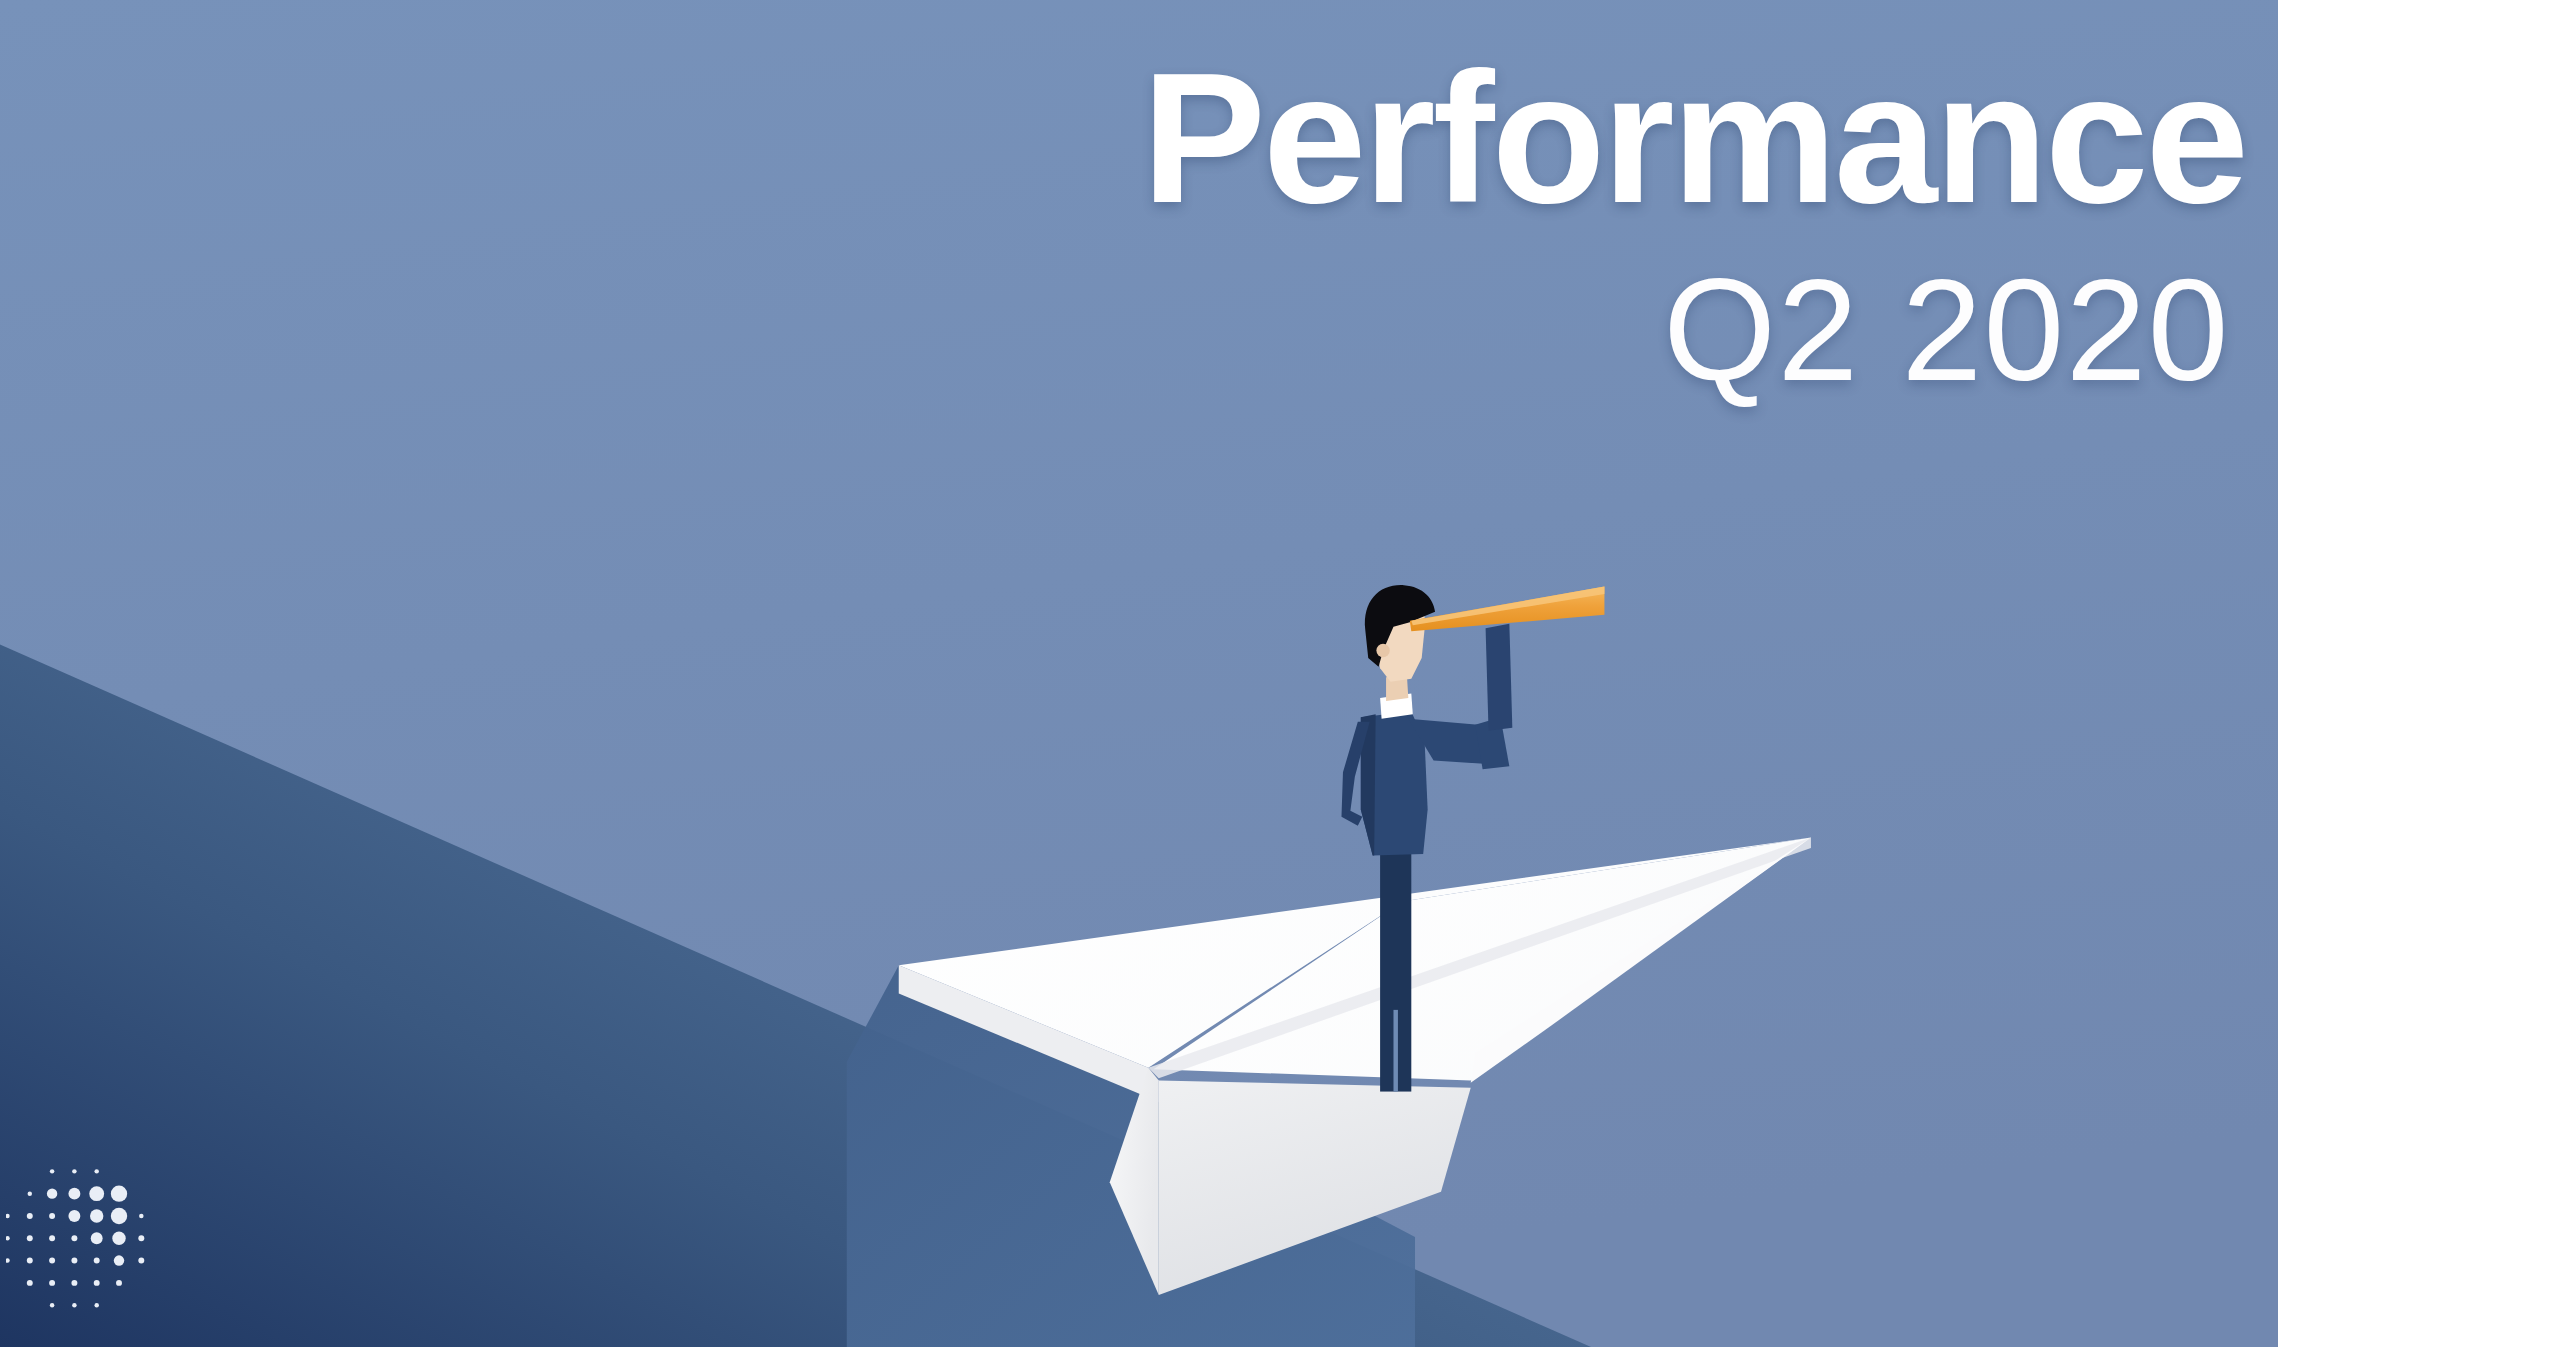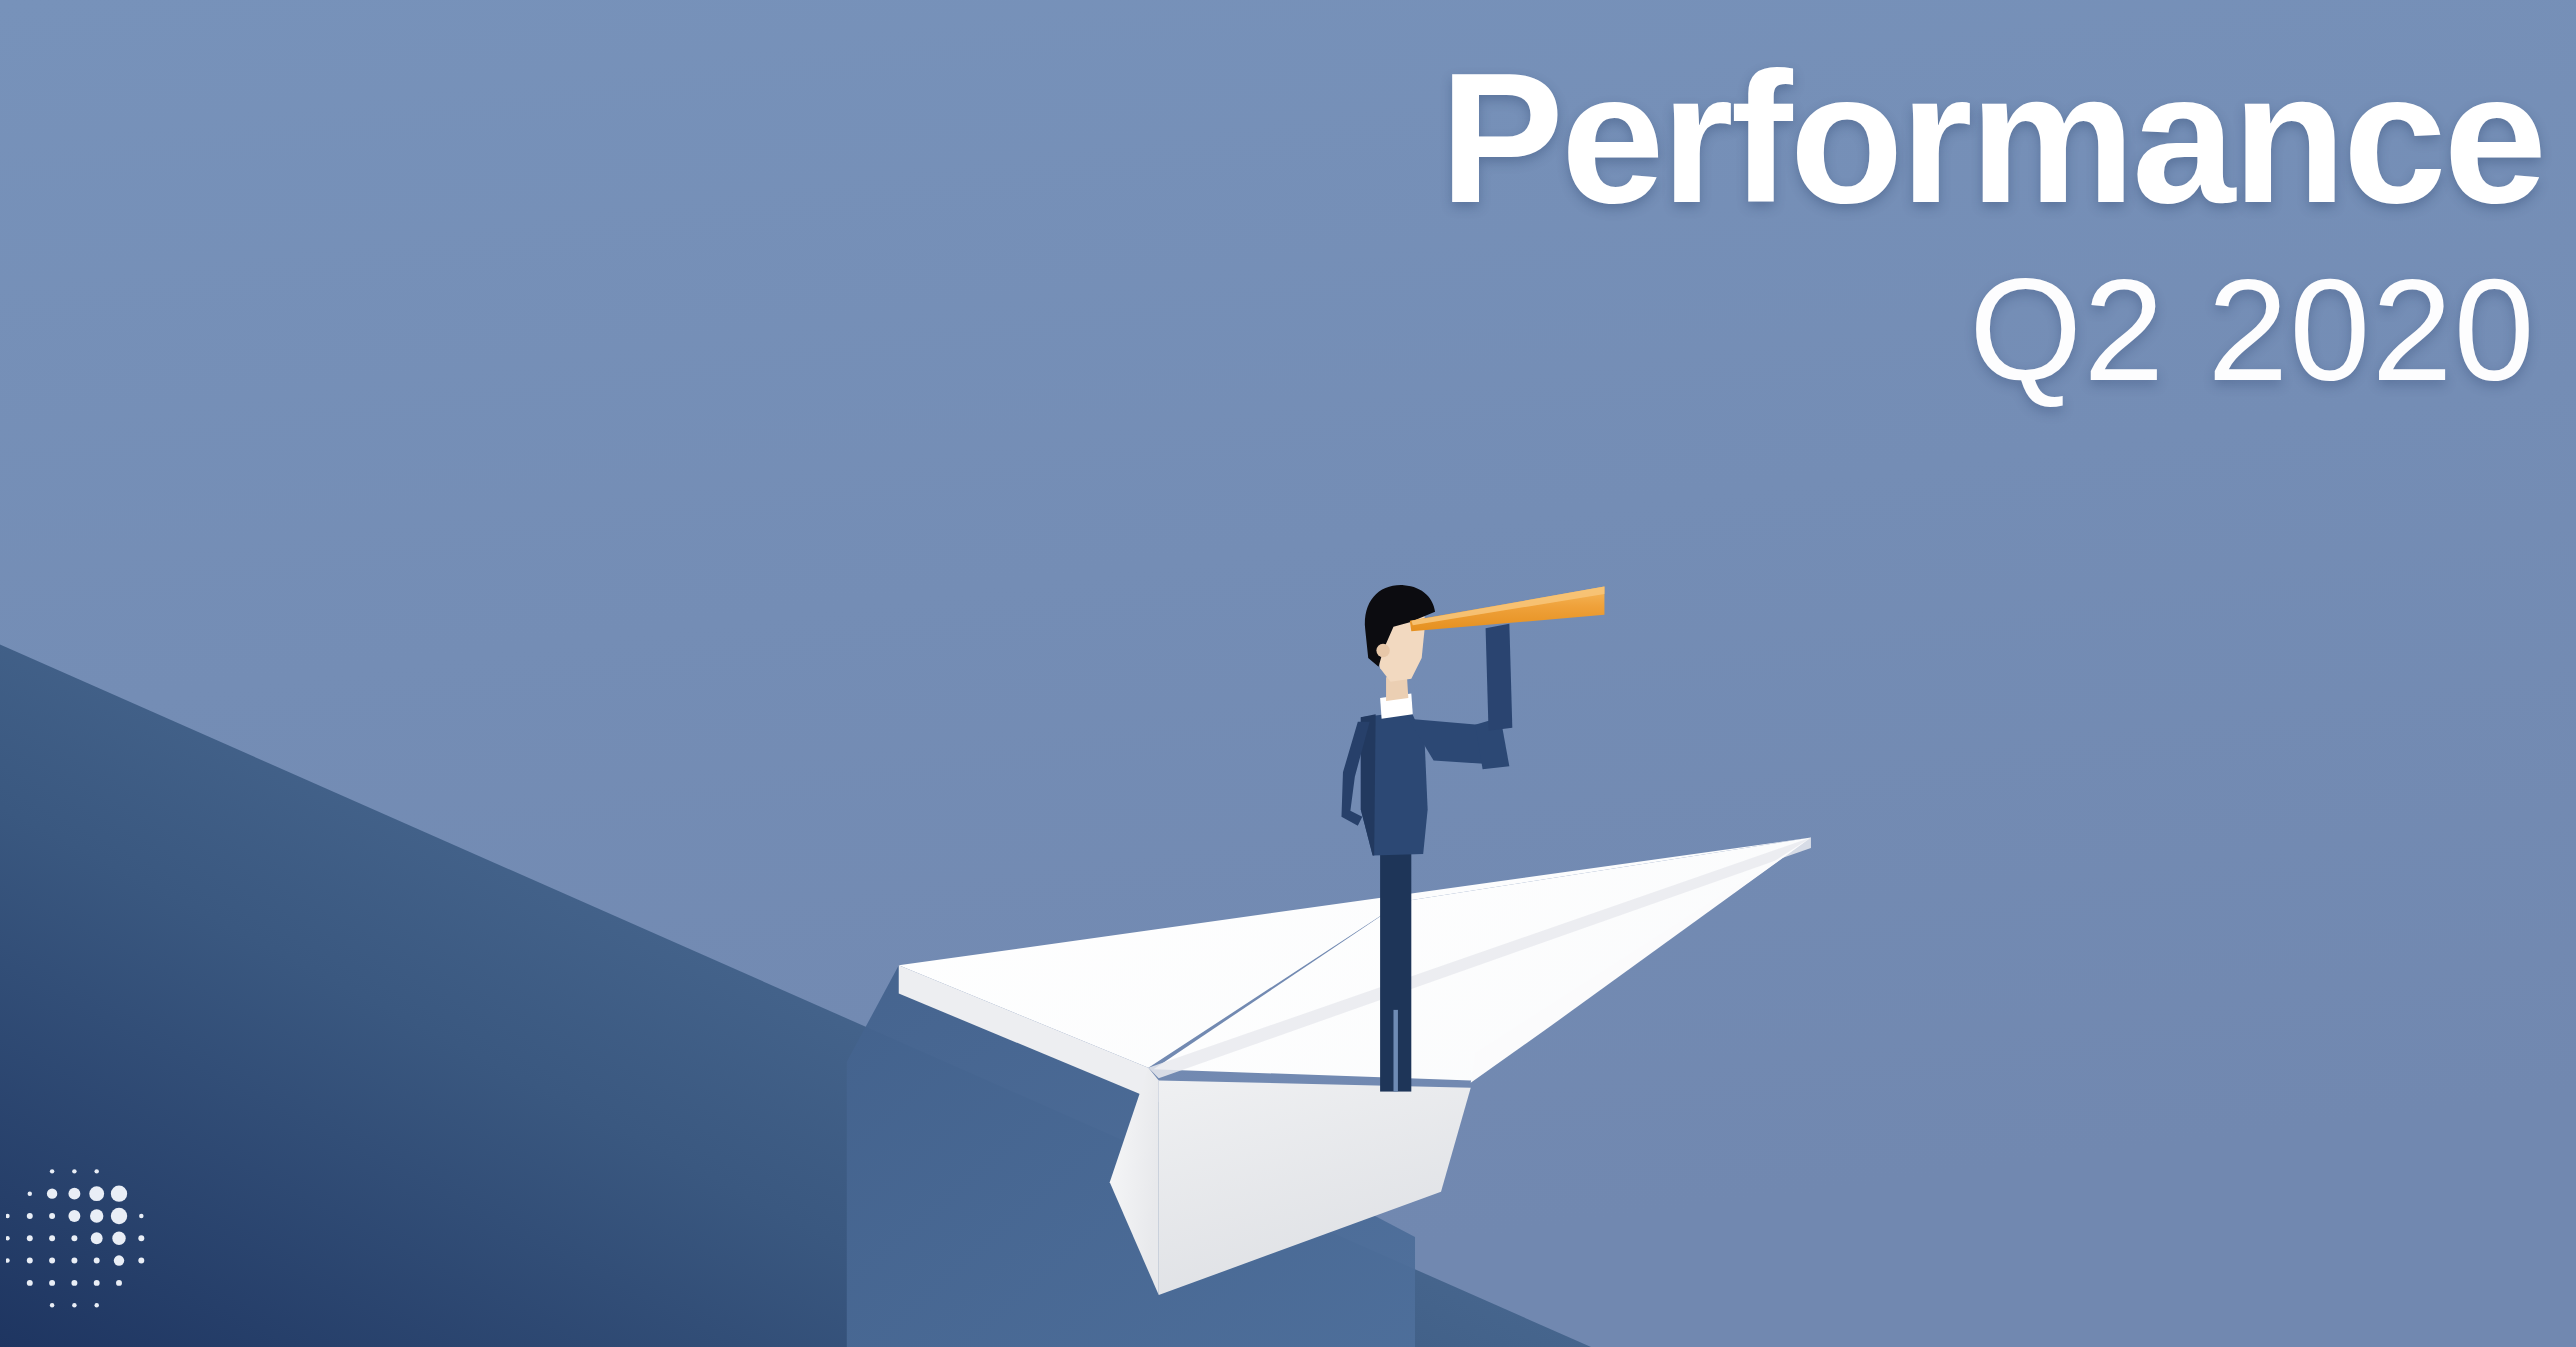--- a/index.html
+++ b/index.html
@@ -2,21 +2,21 @@
 <html style="font-size:12px"><head>
 <meta charset="utf-8">
 <style>
   html, body {
     margin: 0;
     padding: 0;
     background: #ffffff;
   }
   #slide {
     position: relative;
-    width: 2576px;
+    width: 2278px;
     height: 1347px;
     overflow: hidden;
     font-family: "Liberation Sans", sans-serif;
     background: #0c4a6e;
   }
   #bg-svg {
     position: absolute;
     inset: 0;
     width: 2576px;
     height: 1347px;
@@ -44,21 +44,21 @@
     white-space: nowrap;
   }
   .title-sub {
     display: block;
     font-family: "Liberation Sans", sans-serif;
     font-weight: 400;
     font-size: 145px;
     letter-spacing: 1.5px;
     color: #FDFDFE;
     text-shadow: 0 4.5px 12px rgba(30, 52, 92, 0.28);
-    margin: 27px 8px 0 0;
+    margin: 27px 16px 0 0;
     padding: 0;
     white-space: nowrap;
   }
   
   .dot-grid {
     position: absolute;
     left: 6px;
     bottom: 21px;
     width: 171px;
     height: 171px;

